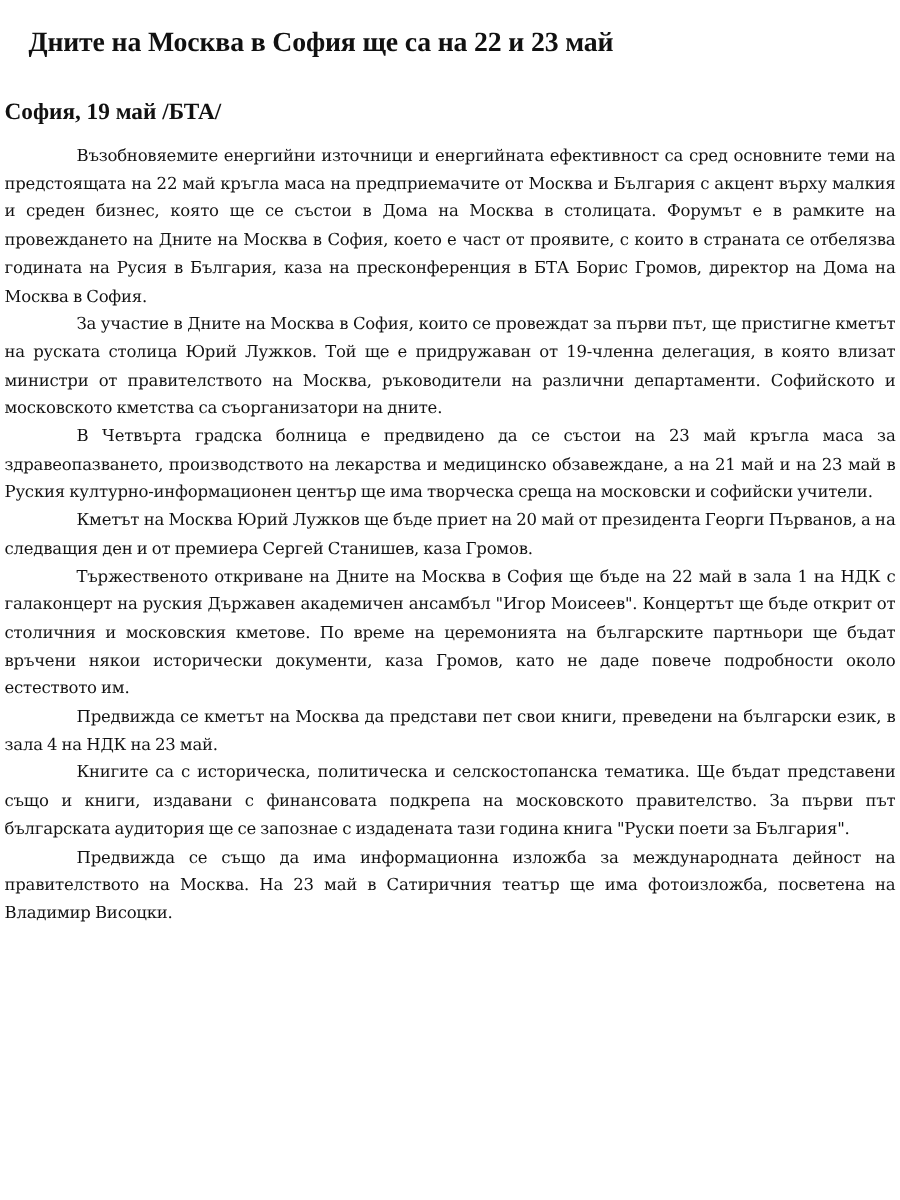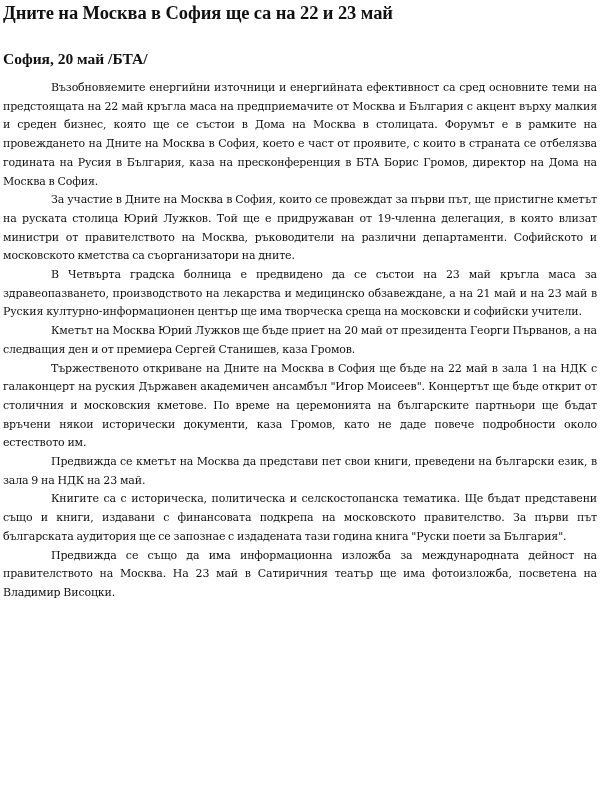--- a/index.html
+++ b/index.html
@@ -17,21 +17,21 @@
     .page {
       padding: 0 3px 0 3px;
       box-sizing: border-box;
       width: 600px;
     }
     .title {
       font-family: "Liberation Serif", serif;
       font-weight: bold;
       font-size: 18.5px;
       line-height: 22px;
-      margin: 0;
+      margin: 16px;
       padding-top: 2px;
       letter-spacing: -0.1px;
     }
     .dateline {
       font-family: "Liberation Serif", serif;
       font-weight: bold;
       font-size: 15.5px;
       line-height: 20px;
       margin: 25px 0 0 0;
     }
@@ -46,24 +46,24 @@
       margin: 0;
       letter-spacing: -0.15px;
       word-spacing: -0.5px;
     }
   </style>
 </head>
 <body>
 
 <div class="page">
   <h1 class="title">Дните на Москва в София ще са на 22 и 23 май</h1>
-  <p class="dateline">София, 20 май /БТА/</p>
+  <p class="dateline">София, 19 май /БТА/</p>
   <div class="body">
     <p class="para">Възобновяемите енергийни източници и енергийната ефективност са сред основните теми на предстоящата на 22 май кръгла маса на предприемачите от Москва и България с акцент върху малкия и среден бизнес, която ще се състои в Дома на Москва в столицата. Форумът е в рамките на провеждането на Дните на Москва в София, което е част от проявите, с които в страната се отбелязва годината на Русия в България, каза на пресконференция в БТА Борис Громов, директор на Дома на Москва в София.</p>
     <p class="para">За участие в Дните на Москва в София, които се провеждат за първи път, ще пристигне кметът на руската столица Юрий Лужков. Той ще е придружаван от 19-членна делегация, в която влизат министри от правителството на Москва, ръководители на различни департаменти. Софийското и московското кметства са съорганизатори на дните.</p>
     <p class="para">В Четвърта градска болница е предвидено да се състои на 23 май кръгла маса за здравеопазването, производството на лекарства и медицинско обзавеждане, а на 21 май и на 23 май в Руския културно-информационен център ще има творческа среща на московски и софийски учители.</p>
     <p class="para">Кметът на Москва Юрий Лужков ще бъде приет на 20 май от президента Георги Първанов, а на следващия ден и от премиера Сергей Станишев, каза Громов.</p>
     <p class="para">Тържественото откриване на Дните на Москва в София ще бъде на 22 май в зала 1 на НДК с галаконцерт на руския Държавен академичен ансамбъл "Игор Моисеев". Концертът ще бъде открит от столичния и московския кметове. По време на церемонията на българските партньори ще бъдат връчени някои исторически документи, каза Громов, като не даде повече подробности около естеството им.</p>
-    <p class="para">Предвижда се кметът на Москва да представи пет свои книги, преведени на български език, в зала 9 на НДК на 23 май.</p>
+    <p class="para">Предвижда се кметът на Москва да представи пет свои книги, преведени на български език, в зала 4 на НДК на 23 май.</p>
     <p class="para">Книгите са с историческа, политическа и селскостопанска тематика. Ще бъдат представени също и книги, издавани с финансовата подкрепа на московското правителство. За първи път българската аудитория ще се запознае с издадената тази година книга "Руски поети за България".</p>
     <p class="para">Предвижда се също да има информационна изложба за международната дейност на правителството на Москва. На 23 май в Сатиричния театър ще има фотоизложба, посветена на Владимир Висоцки.</p>
   </div>
 </div>
 
 </body></html>

